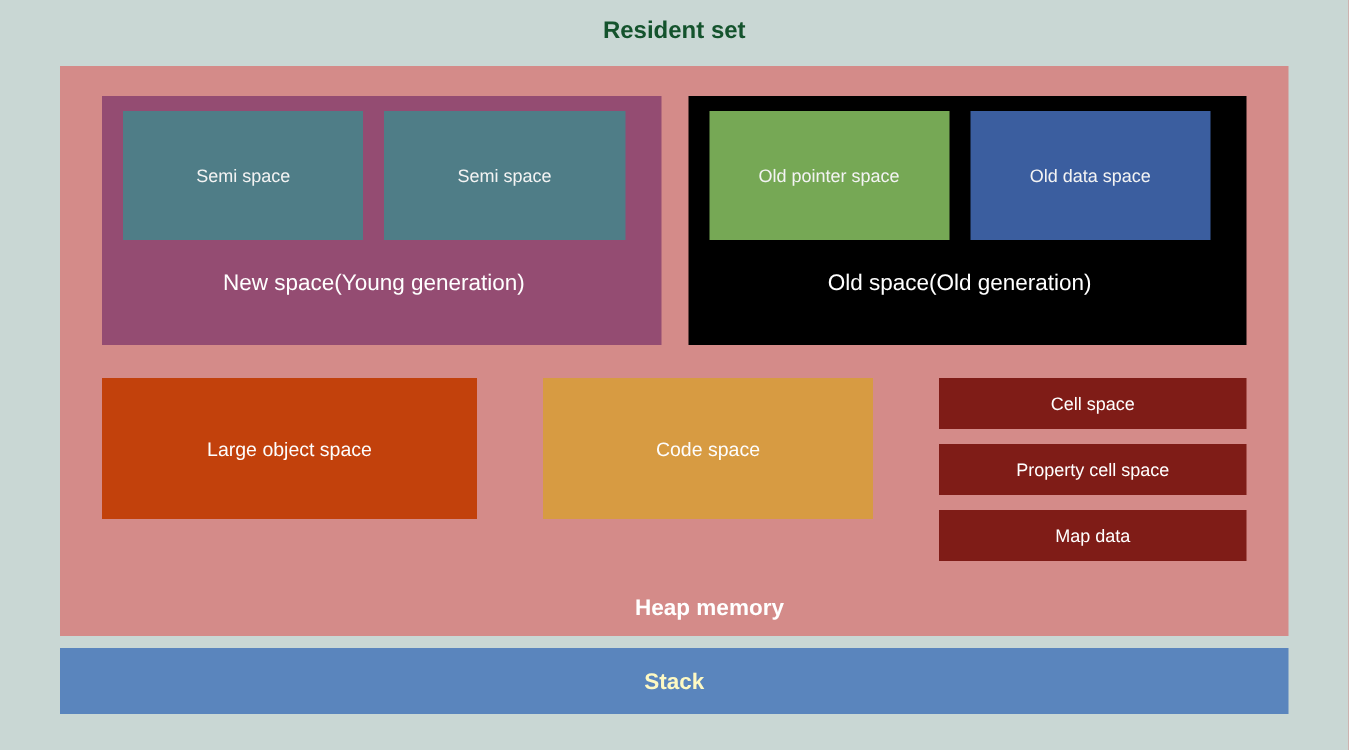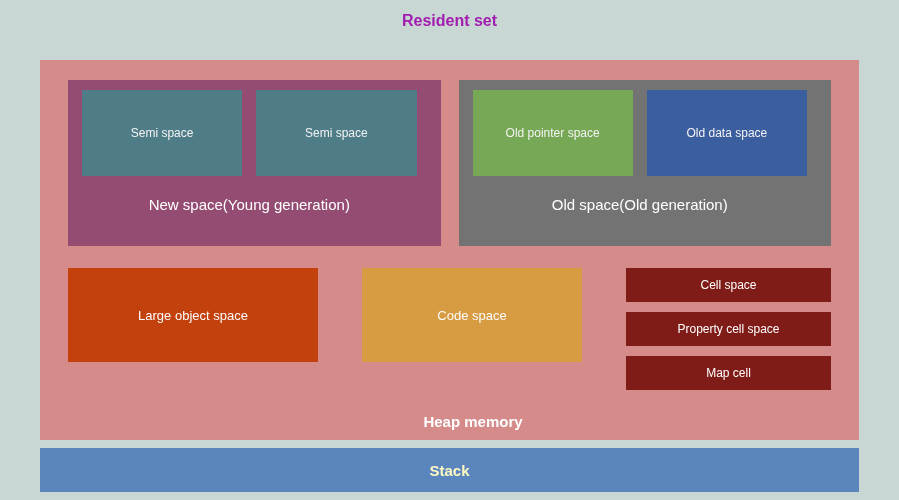--- a/index.html
+++ b/index.html
@@ -10,43 +10,43 @@
       height: 500px;
       overflow: hidden;
     }
     .resident-set {
       width: 100%;
       height: 100%;
       padding: 12px 40px 10px 40px;
     }
     .resident-title {
       text-align: center;
-      color: #a21caf;
+      color: #14532d;
       font-size: 16px;
       font-weight: 600;
-      margin-bottom: 30px;
+      margin-bottom: 14px;
     }
     .heap-memory {
       background: #d48b89;
       padding: 20px 28px 8px 28px;
       height: 380px;
       position: relative;
     }
     .heap-row1 {
       display: flex;
       gap: 18px;
       height: 166px;
     }
     .new-space, .old-space {
       flex: 1;
       position: relative;
       padding: 10px 24px 4px 14px;
     }
     .new-space { background: #944c72; }
-    .old-space { background: #737373; }
+    .old-space { background: #000000; }
     .space-inner-row {
       display: flex;
       gap: 14px;
       height: 86px;
     }
     .space-box {
       flex: 1;
       display: flex;
       align-items: center;
       justify-content: center;
@@ -148,21 +148,21 @@
         <div class="space-title">Old space(Old generation)</div>
       </div>
     </div>
 
     <div class="heap-row2">
       <div class="large-obj">Large object space</div>
       <div class="code-space">Code space</div>
       <div class="right-col">
         <div class="small-space">Cell space</div>
         <div class="small-space">Property cell space</div>
-        <div class="small-space">Map cell</div>
+        <div class="small-space">Map data</div>
       </div>
     </div>
 
     <div class="heap-label">Heap memory</div>
   </div>
 
   <div class="stack">Stack</div>
 </div>
 
 </body></html>

